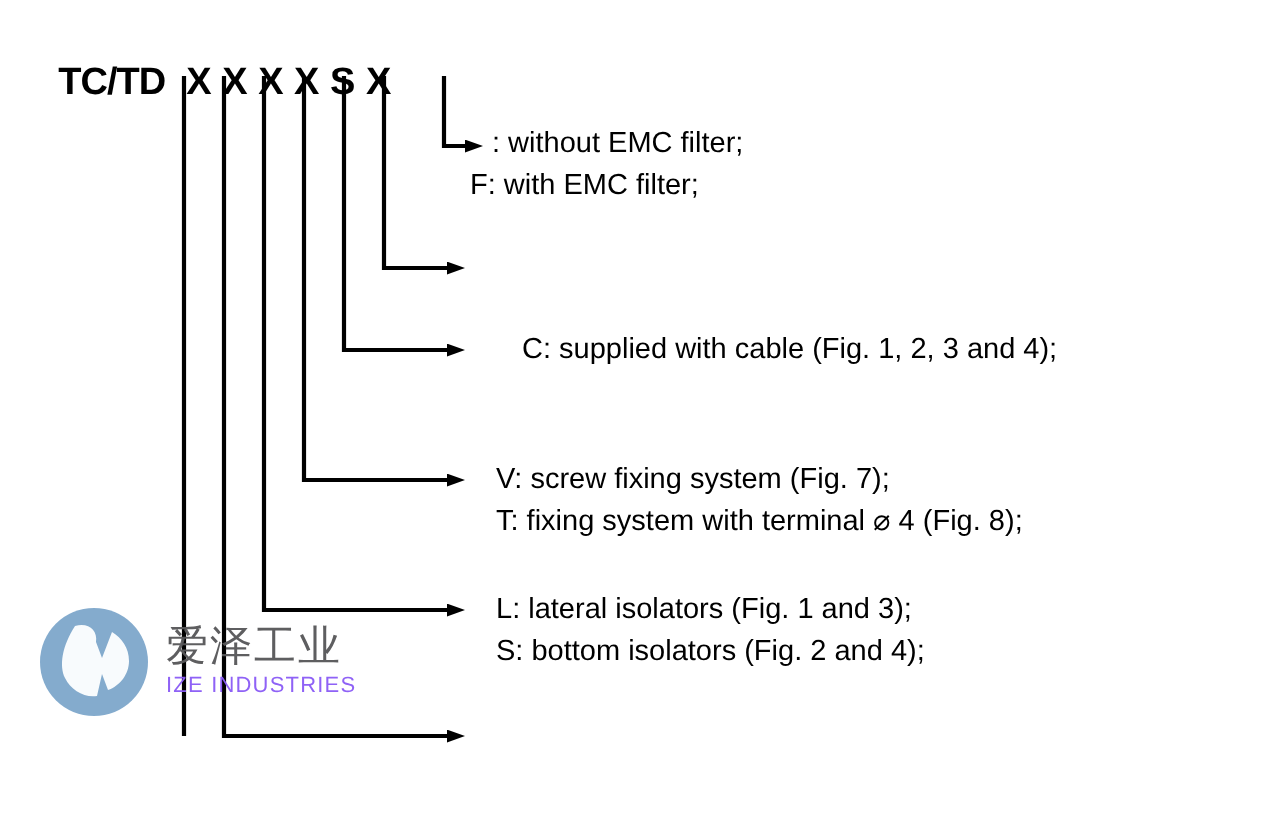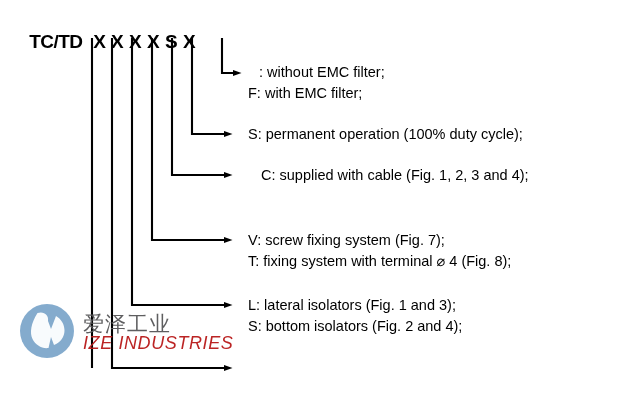--- a/index.html
+++ b/index.html
@@ -78,25 +78,24 @@
     justify-content: center;
   }
   #wm-cn {
     font-size: 21px;
     font-weight: normal;
     color: #58585a;
     letter-spacing: 1px;
     line-height: 24px;
   }
   #wm-en {
-    font-size: 18px;
-    color: #b91c1c;
+    font-size: 11px;
+    color: #8b5cf6;
     letter-spacing: 0.6px;
     line-height: 15px;
-    font-style: italic;
   }
 </style>
 </head>
 <body>
 
 <div id="page">
 
   <div id="code-header">
     <span class="code-prefix">TC/TD</span><span>  </span><span class="code-slot">X</span><span> </span><span class="code-slot">X</span><span> </span><span class="code-slot">X</span><span> </span><span class="code-slot">X</span><span> </span><span class="code-slot">S</span><span> </span><span class="code-slot">X</span>
   </div>
@@ -116,28 +115,25 @@
 
     <path d="M152,38 L152,240 L224,240" stroke="#000000" stroke-width="2.1" fill="none" marker-end="url(#arrow)"></path>
 
     <path d="M132,38 L132,305 L224,305" stroke="#000000" stroke-width="2.1" fill="none" marker-end="url(#arrow)"></path>
 
     <path d="M112,38 L112,368 L224,368" stroke="#000000" stroke-width="2.1" fill="none" marker-end="url(#arrow)"></path>
 
     <path d="M92,38 L92,368" stroke="#000000" stroke-width="2.1" fill="none"></path>
   </svg>
 
-  <div class="desc-block" style="left:248px; top:62px;">
+  <div class="desc-block" style="left:235px; top:62px;">
     <span class="desc-line indent-colon">: without EMC filter;</span>
     <span class="desc-line">F: with EMC filter;</span>
   </div>
 
-  <div class="desc-block" style="left:248px; top:124px;">
-    <span class="desc-line">S: permanent operation (100% duty cycle);</span>
-  </div>
 
   <div class="desc-block" style="left:248px; top:165px;margin-left:13px;">
     <span class="desc-line">C: supplied with cable (Fig. 1, 2, 3 and 4);</span>
   </div>
 
   <div class="desc-block" style="left:248px; top:230px;">
     <span class="desc-line">V: screw fixing system (Fig. 7);</span>
     <span class="desc-line">T: fixing system with terminal ⌀ 4 (Fig. 8);</span>
   </div>
 

